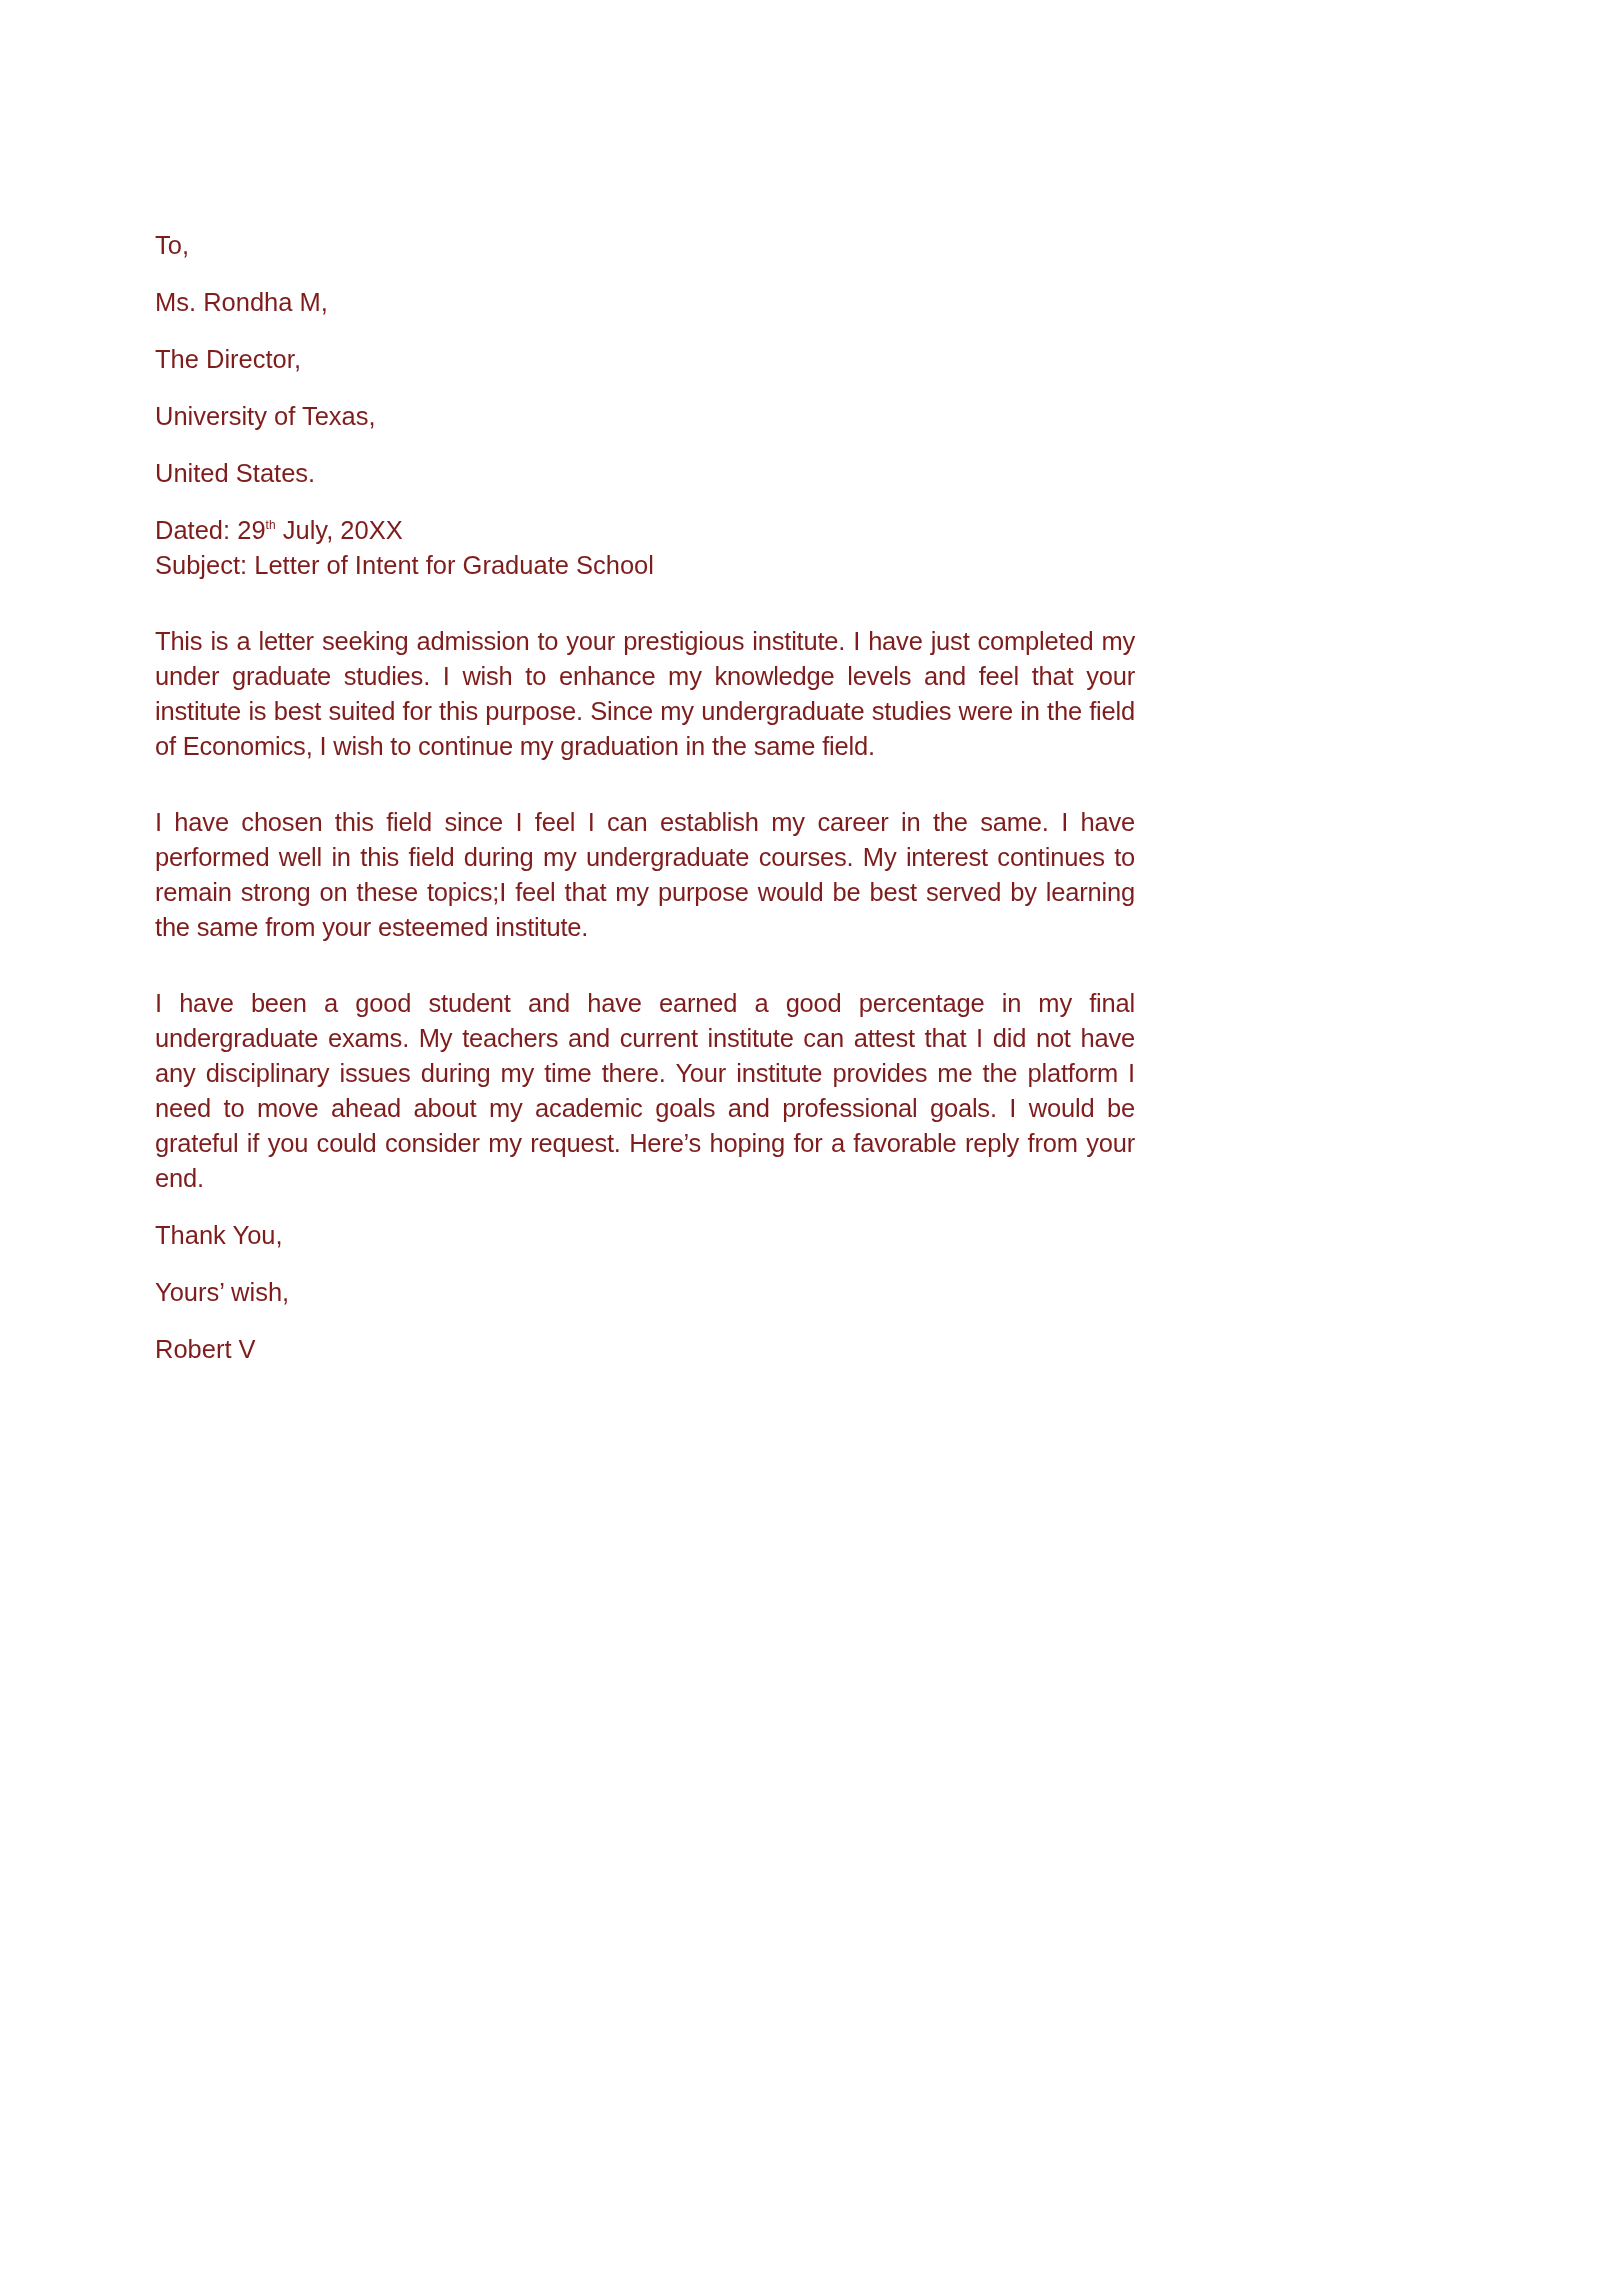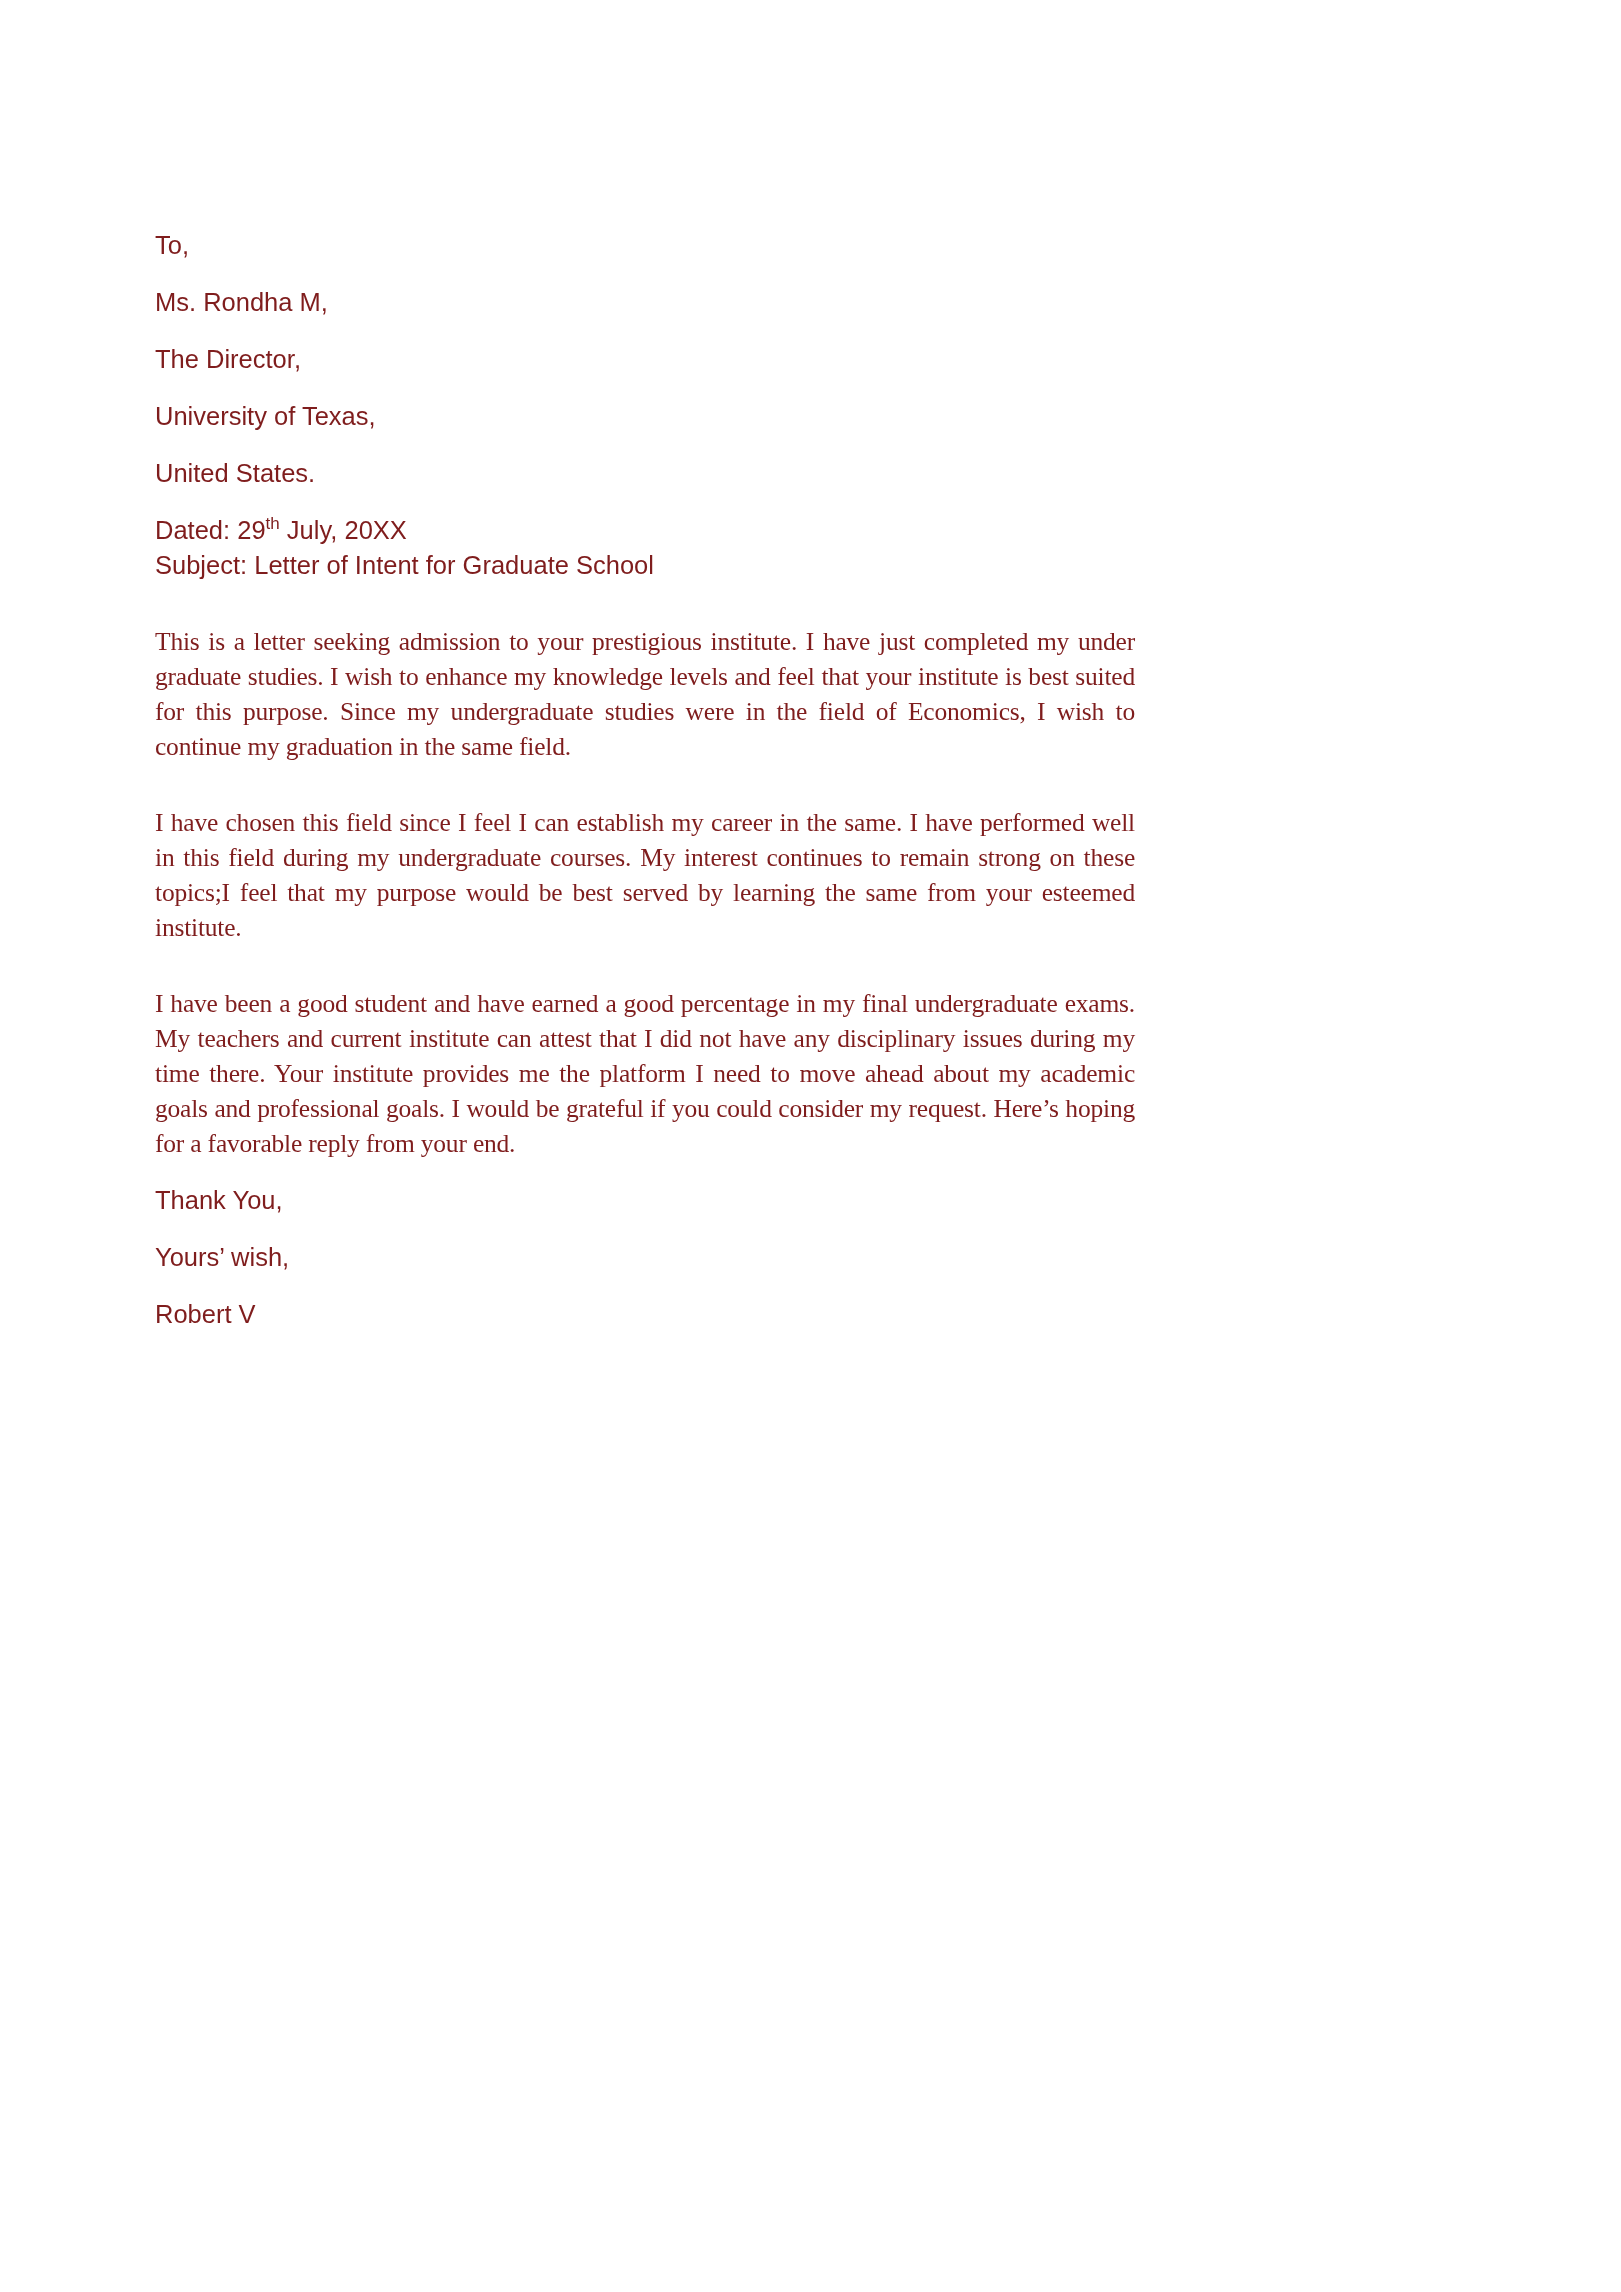--- a/index.html
+++ b/index.html
@@ -14,23 +14,22 @@
       line-height: 35px;
       color: #7f1d1d;
     }
     .line { display: block; white-space: nowrap; }
     .gap { margin-top: 22px; }
     .para {
       text-align: justify;
       text-align-last: left;
       margin: 41px 0 0 0;
       letter-spacing: -0.2px;
-      font-family: Liberation Serif, serif;
     }
-    sup { font-size: 17px; line-height: 0; vertical-align: 9.8px; }
+    sup { font-size: 12px; line-height: 0; vertical-align: 9.8px; }
   </style>
 </head>
 <body>
 
 <div class="page">
   <span class="line">To,</span>
   <span class="line gap">Ms. Rondha M,</span>
   <span class="line gap">The Director,</span>
   <span class="line gap">University of Texas,</span>
   <span class="line gap">United States.</span>

